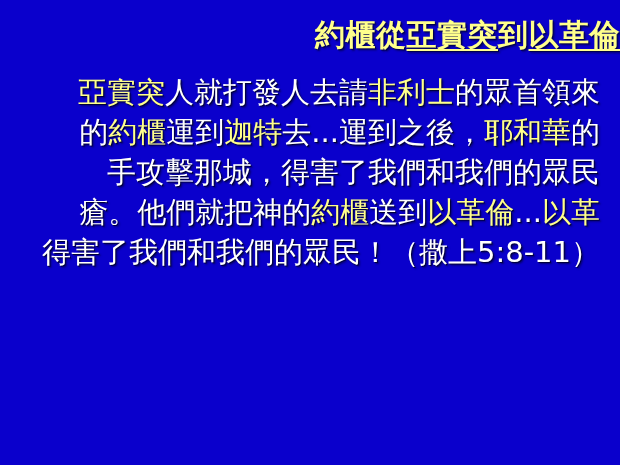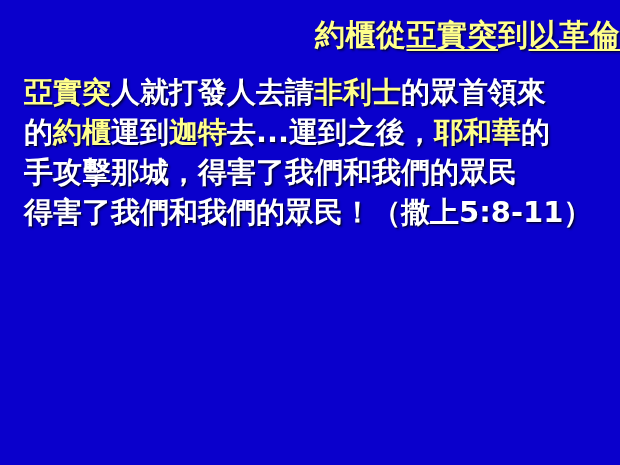--- a/index.html
+++ b/index.html
@@ -41,25 +41,26 @@
     text-underline-offset: 4px;
     text-decoration-thickness: 2px;
   }
 
   #body-text {
     position: absolute;
     top: 72px;
     left: 24px;
     width: 576px;
     font-size: 29px;
-    font-weight: bold;
+    font-weight: normal;
     line-height: 40px;
     color: #ffffff;
     text-shadow: 1px 1px 0 #00003d, 2px 2px 2px rgba(0,0,0,0.45);
     white-space: nowrap;
+    text-align: right;
   }
   .line {
     height: 40px;
     white-space: nowrap;
     overflow: visible;
   }
   .hl { color: #ffff8c; }
   .wh { color: #ffffff; }
 </style>
 </head>
@@ -68,16 +69,17 @@
 <div id="slide">
 
   <div id="title">
     <span>約櫃從</span><span class="u">亞實突</span><span>到</span><span class="u">以革倫</span>
   </div>
 
   <div id="body-text">
       <div class="line"><span class="hl">亞實突</span><span class="wh">人就打發人去請</span><span class="hl">非利士</span><span class="wh">的眾首領來</span></div>
       <div class="line"><span class="wh">的</span><span class="hl">約櫃</span><span class="wh">運到</span><span class="hl">迦特</span><span class="wh">去...運到之後，</span><span class="hl">耶和華</span><span class="wh">的</span></div>
       <div class="line"><span class="wh">手攻擊那城，得害了我們和我們的眾民</span></div>
+      <div class="line"><span class="wh">瘡。他們就把神的</span><span class="hl">約櫃</span><span class="wh">送到</span><span class="hl">以革倫</span><span class="wh">...</span><span class="hl">以革</span></div>
       <div class="line"><span class="wh">得害了我們和我們的眾民！（撒上5:8-11）</span></div>
     </div>
 
 </div>
 
 </body></html>

